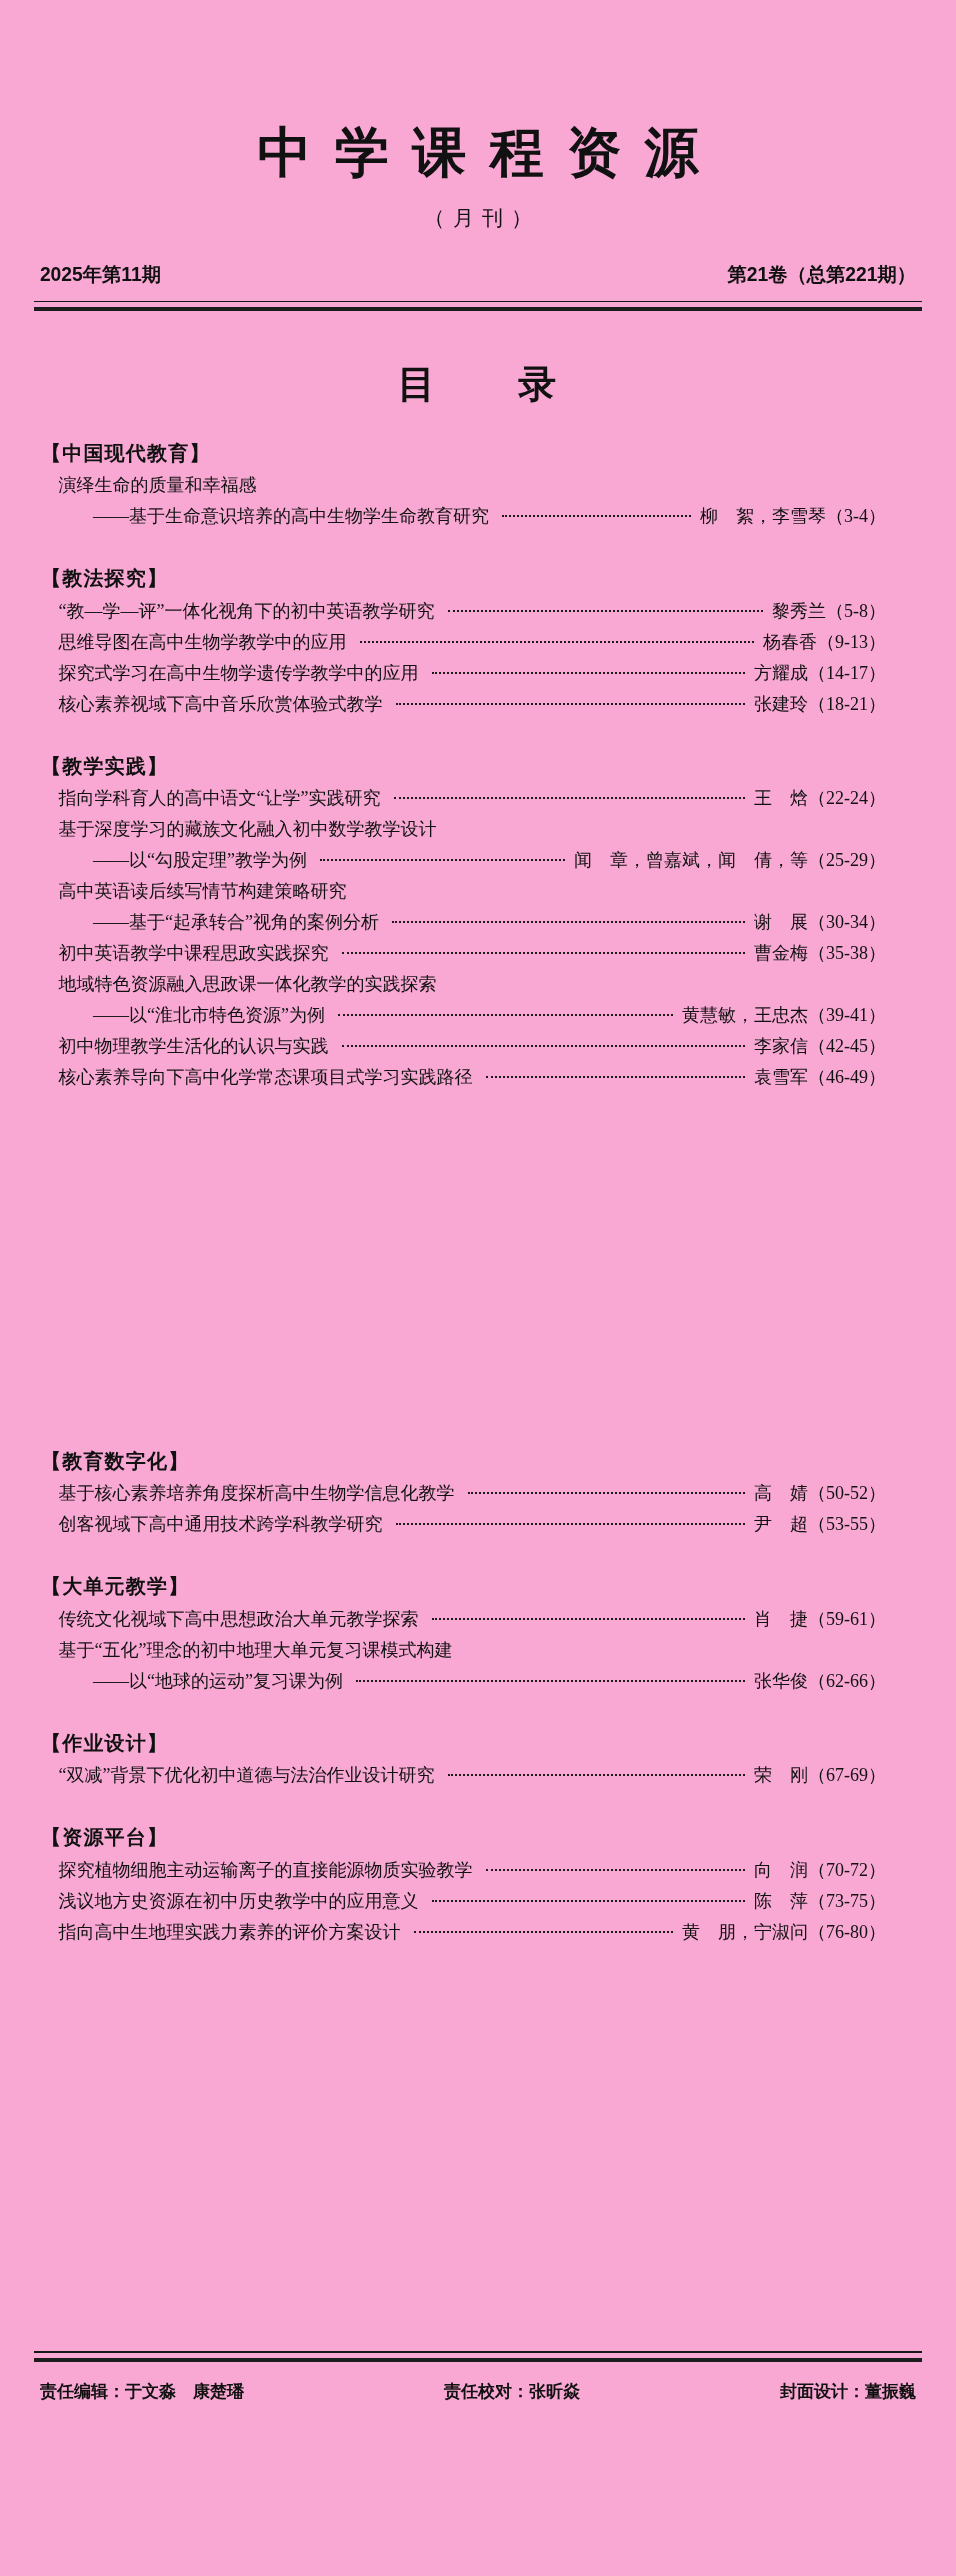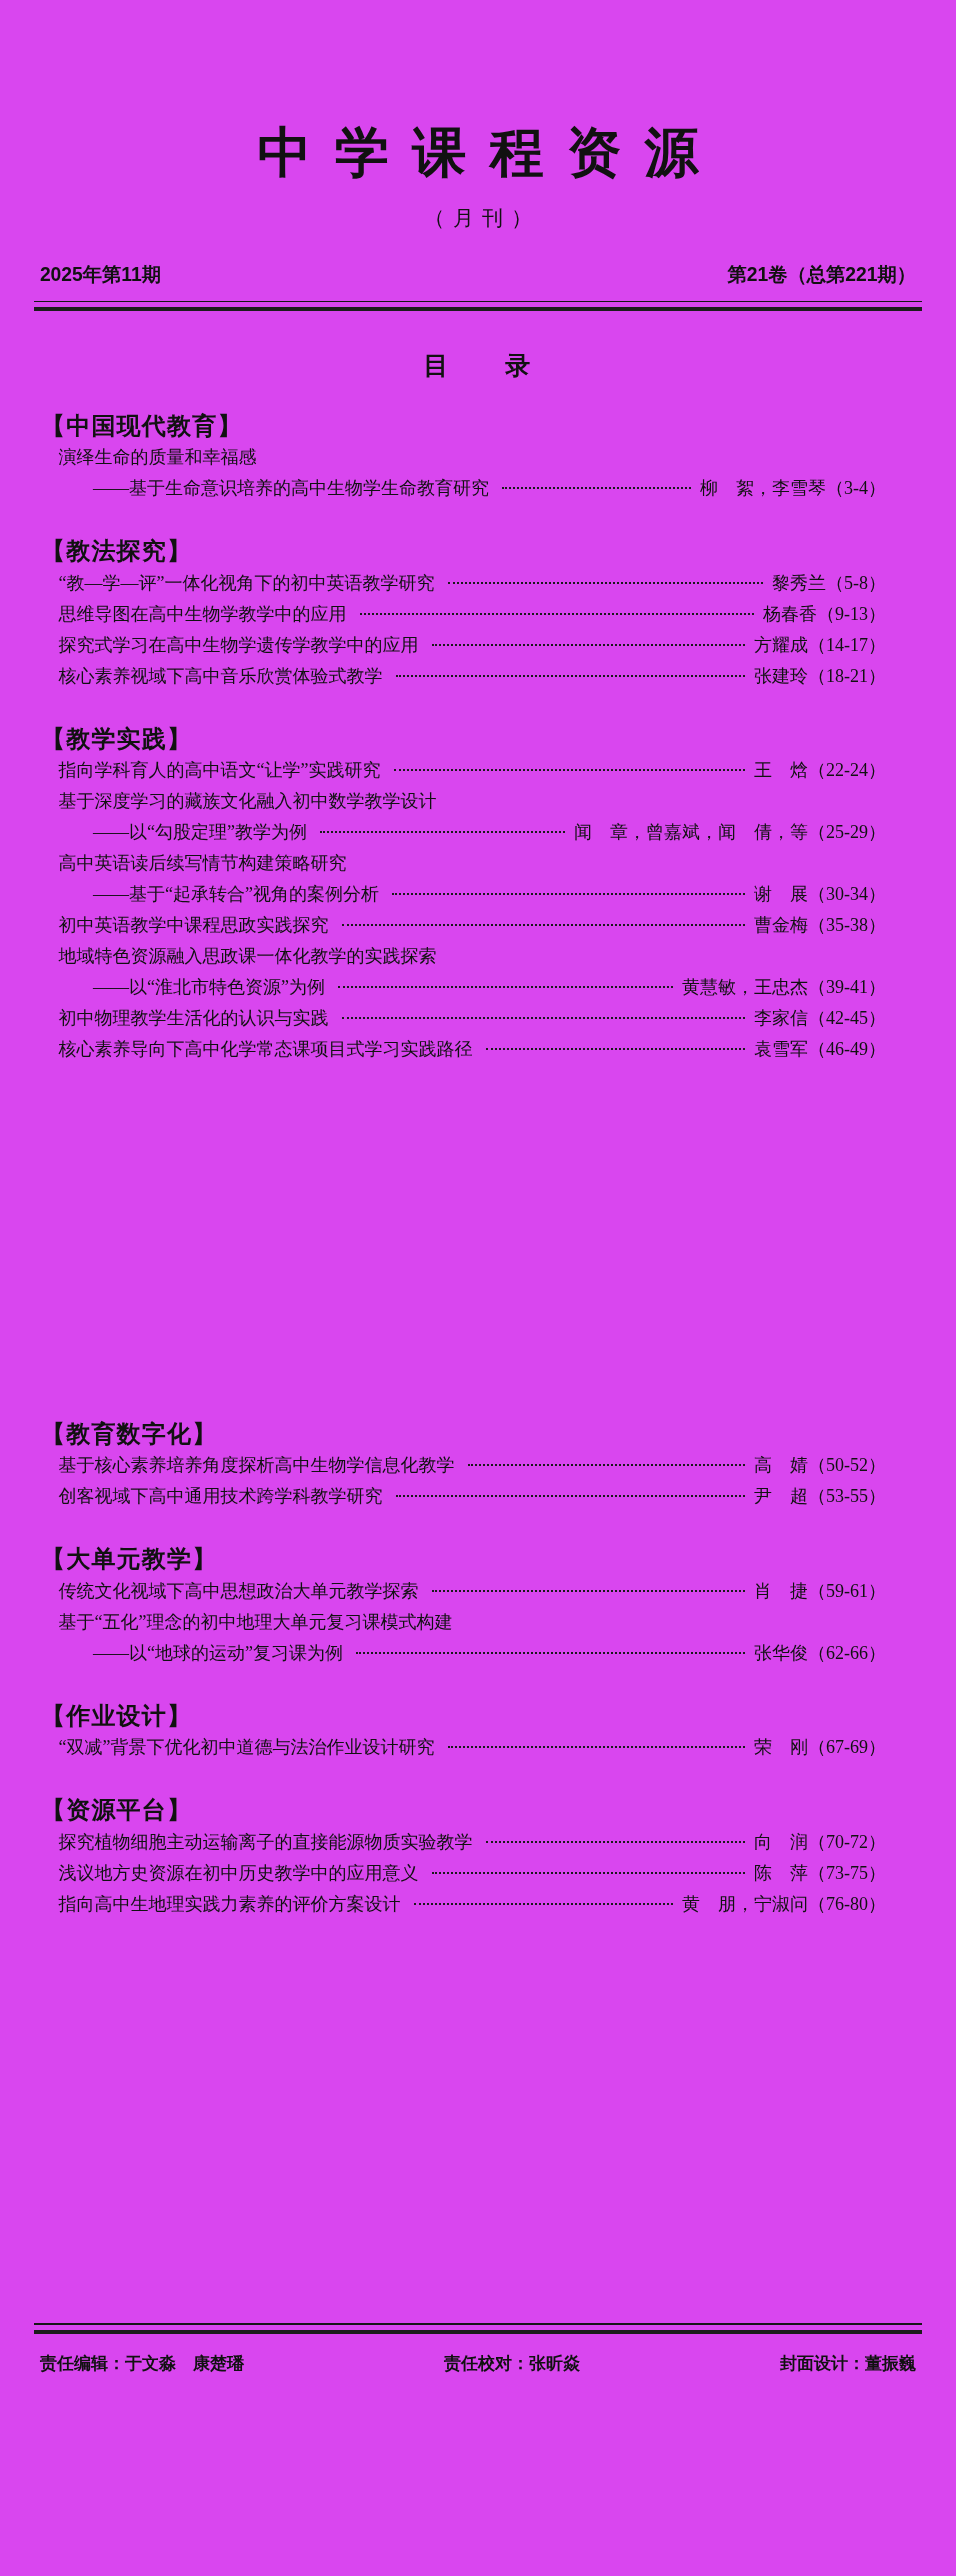--- a/index.html
+++ b/index.html
@@ -1,17 +1,17 @@
 <!DOCTYPE html>
 <html style="font-size:9.4px"><head>
 <meta charset="utf-8">
 <style>
   html,body{margin:0;padding:0;background:#f2f2f2;}
   .page{
-    width:956px;height:2576px;margin:0 auto;background:#d946ef;
+    width:956px;height:2576px;margin:0 auto;background:#f9a8d4;
     position:relative;overflow:hidden;
     font-family:"Liberation Serif","DejaVu Serif",serif;
     color:#111;
   }
   
   .masthead{padding-top:124px;text-align:center;}
   .journal-title{
     font-family:"DejaVu Serif","Liberation Serif",serif;
     font-size:54px;font-weight:bold;line-height:1.05;
     letter-spacing:23.4px;text-indent:23.4px;white-space:nowrap;
@@ -25,32 +25,32 @@
     margin:29px 34px 0 34px;padding:0 5.9px;
     display:flex;justify-content:space-between;align-items:baseline;
     font-family:"Liberation Sans","DejaVu Sans",sans-serif;
     font-size:19.3px;font-weight:bold;gap:40px;
   }
   .rules{margin:13px 34px 0 34px;}
   .rule-thin{border-top:1.8px solid #161616;}
   .rule-thick{margin-top:4.7px;border-top:4.1px solid #1c1c1c;}
   
   .toc-title{
-    margin-top:38px;text-align:center;
-    font-family:"Liberation Sans","DejaVu Sans",sans-serif;
-    font-size:25px;font-weight:bold;letter-spacing:2.3px;
+    margin-top:48px;text-align:center;
+    font-family:"Liberation Sans","DejaVu Sans",sans-serif;
+    font-size:38px;font-weight:bold;letter-spacing:2.3px;
   }
   .toc{margin:27px 70px 0 41px;}
   .section{margin-top:30.5px;}
   .section.first{margin-top:0;}
   .section.big-gap{margin-top:352px;}
   .sec-heading{
     height:33px;line-height:33px;
     font-family:"Liberation Sans","DejaVu Sans",sans-serif;
-    font-size:24px;font-weight:bold;letter-spacing:1.2px;
+    font-size:20px;font-weight:bold;letter-spacing:1.2px;
   }
   .line{
     display:flex;align-items:center;height:31px;
     font-size:18px;white-space:nowrap;
   }
   .line .t{padding-left:17.6px;}
   .line.cont .t{padding-left:52px;}
   .leader{
     flex:1;min-width:27px;height:0;align-self:center;
     border-bottom:2.9px dotted #1a1a1a;

